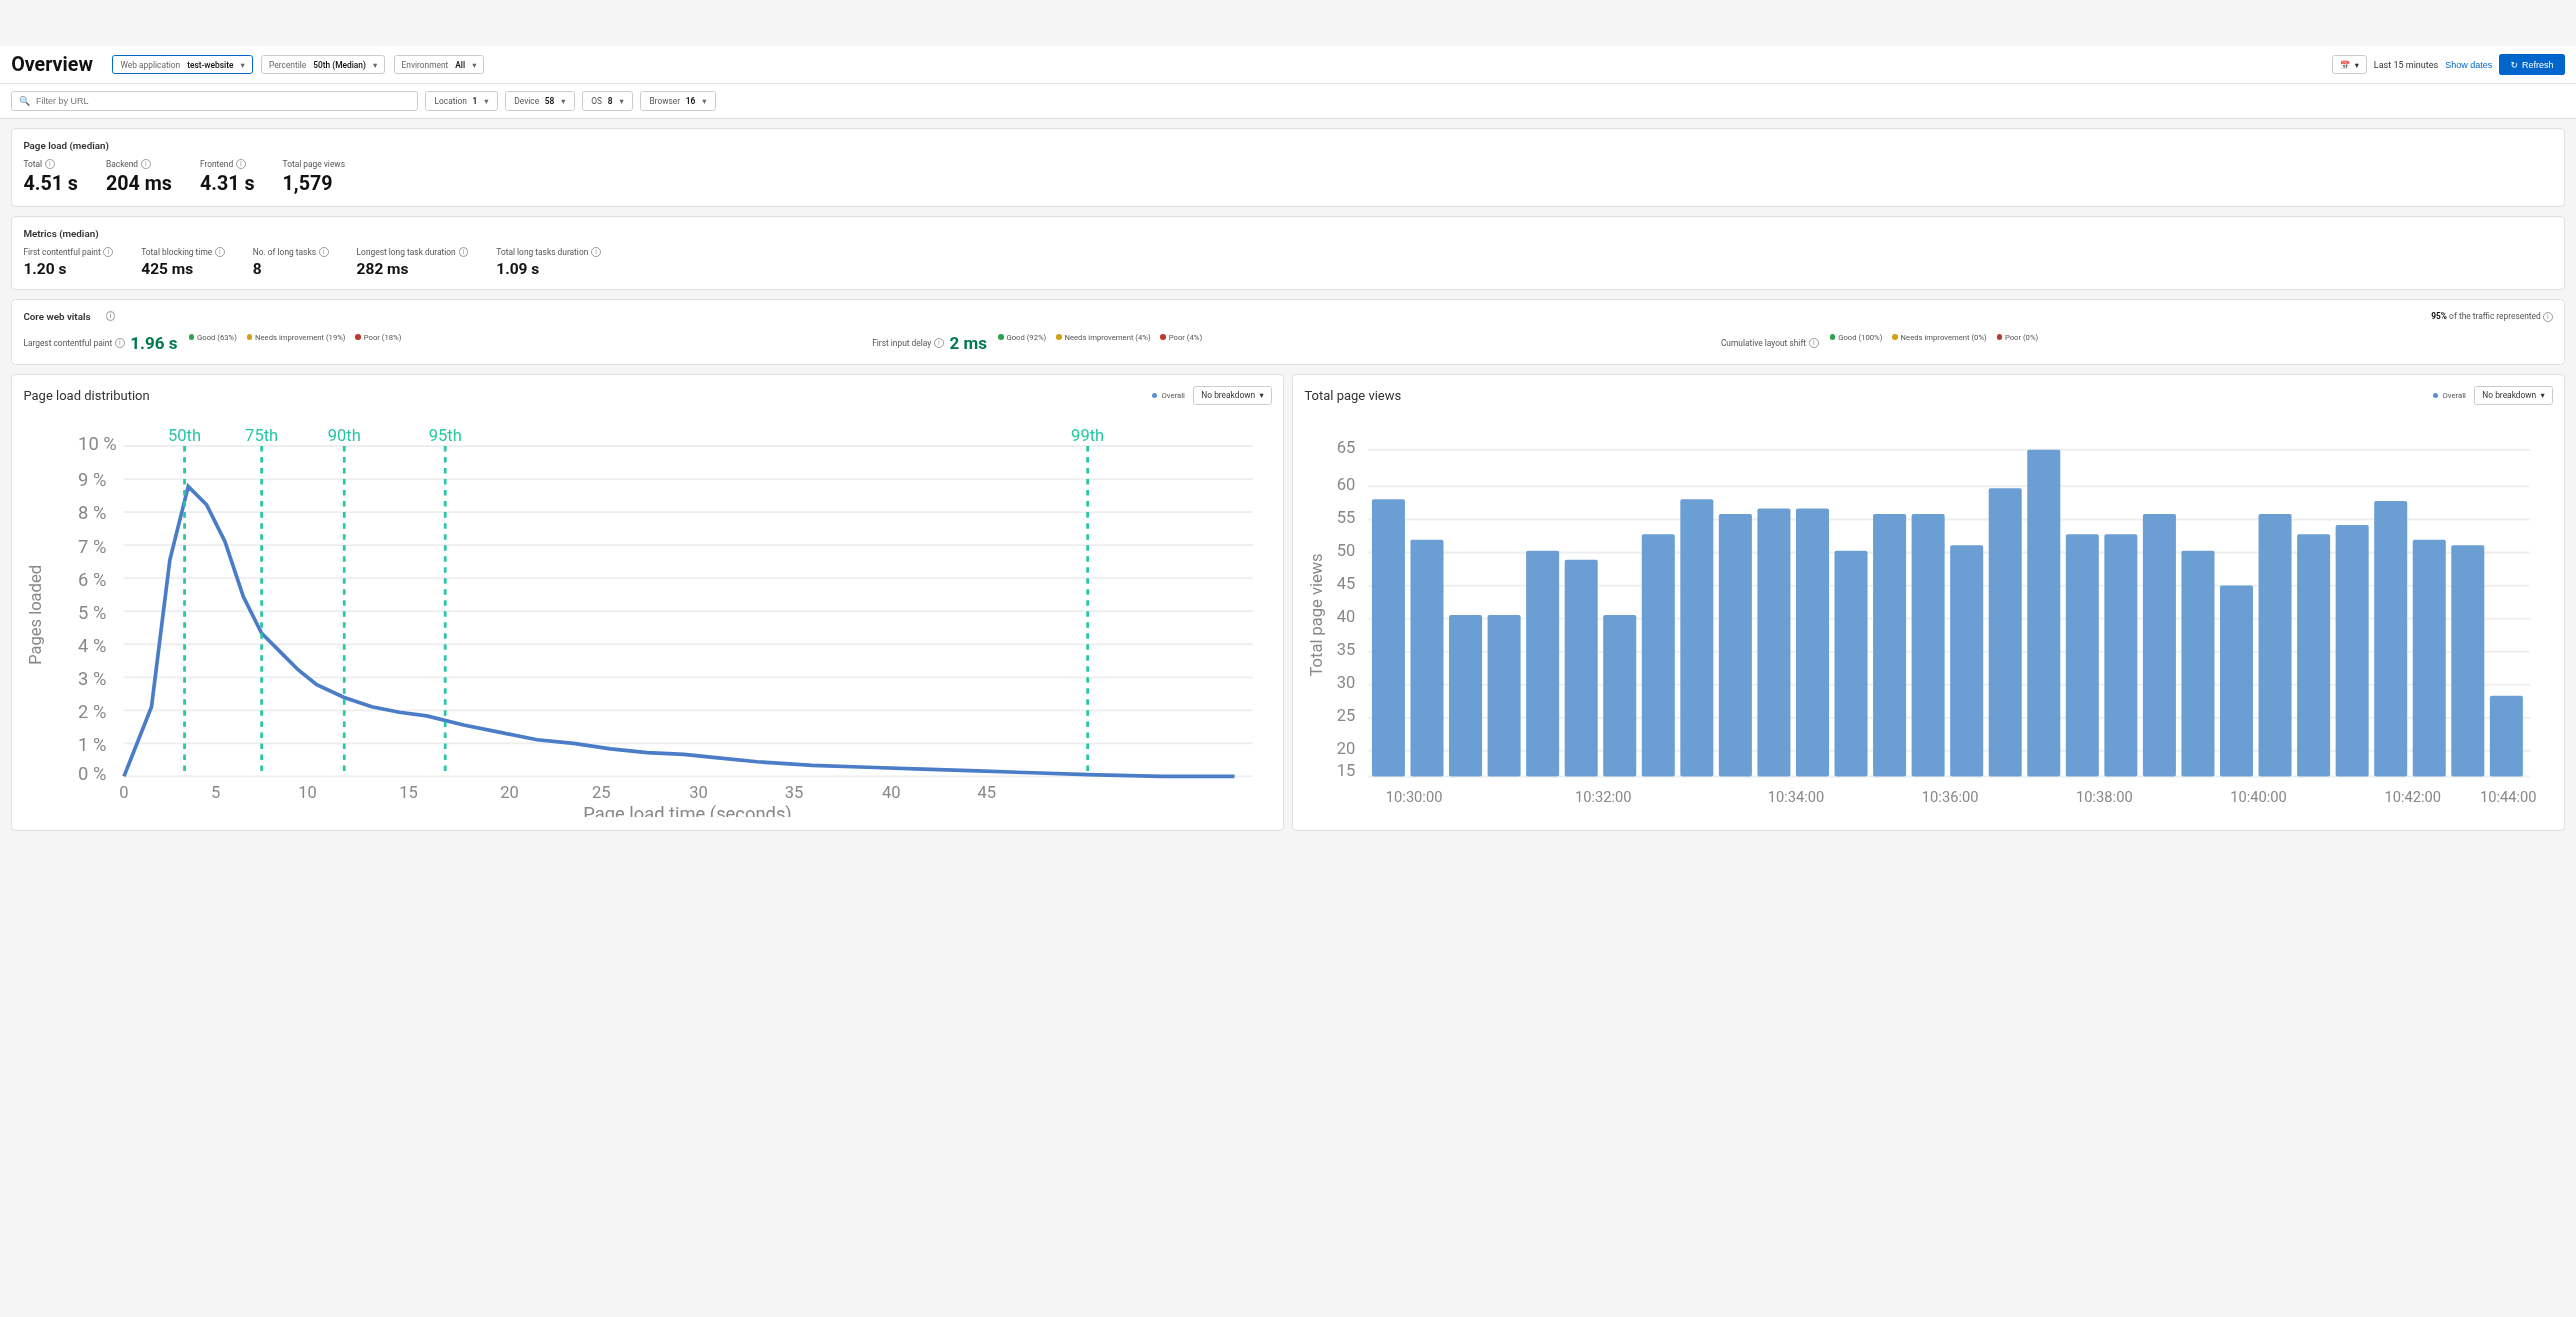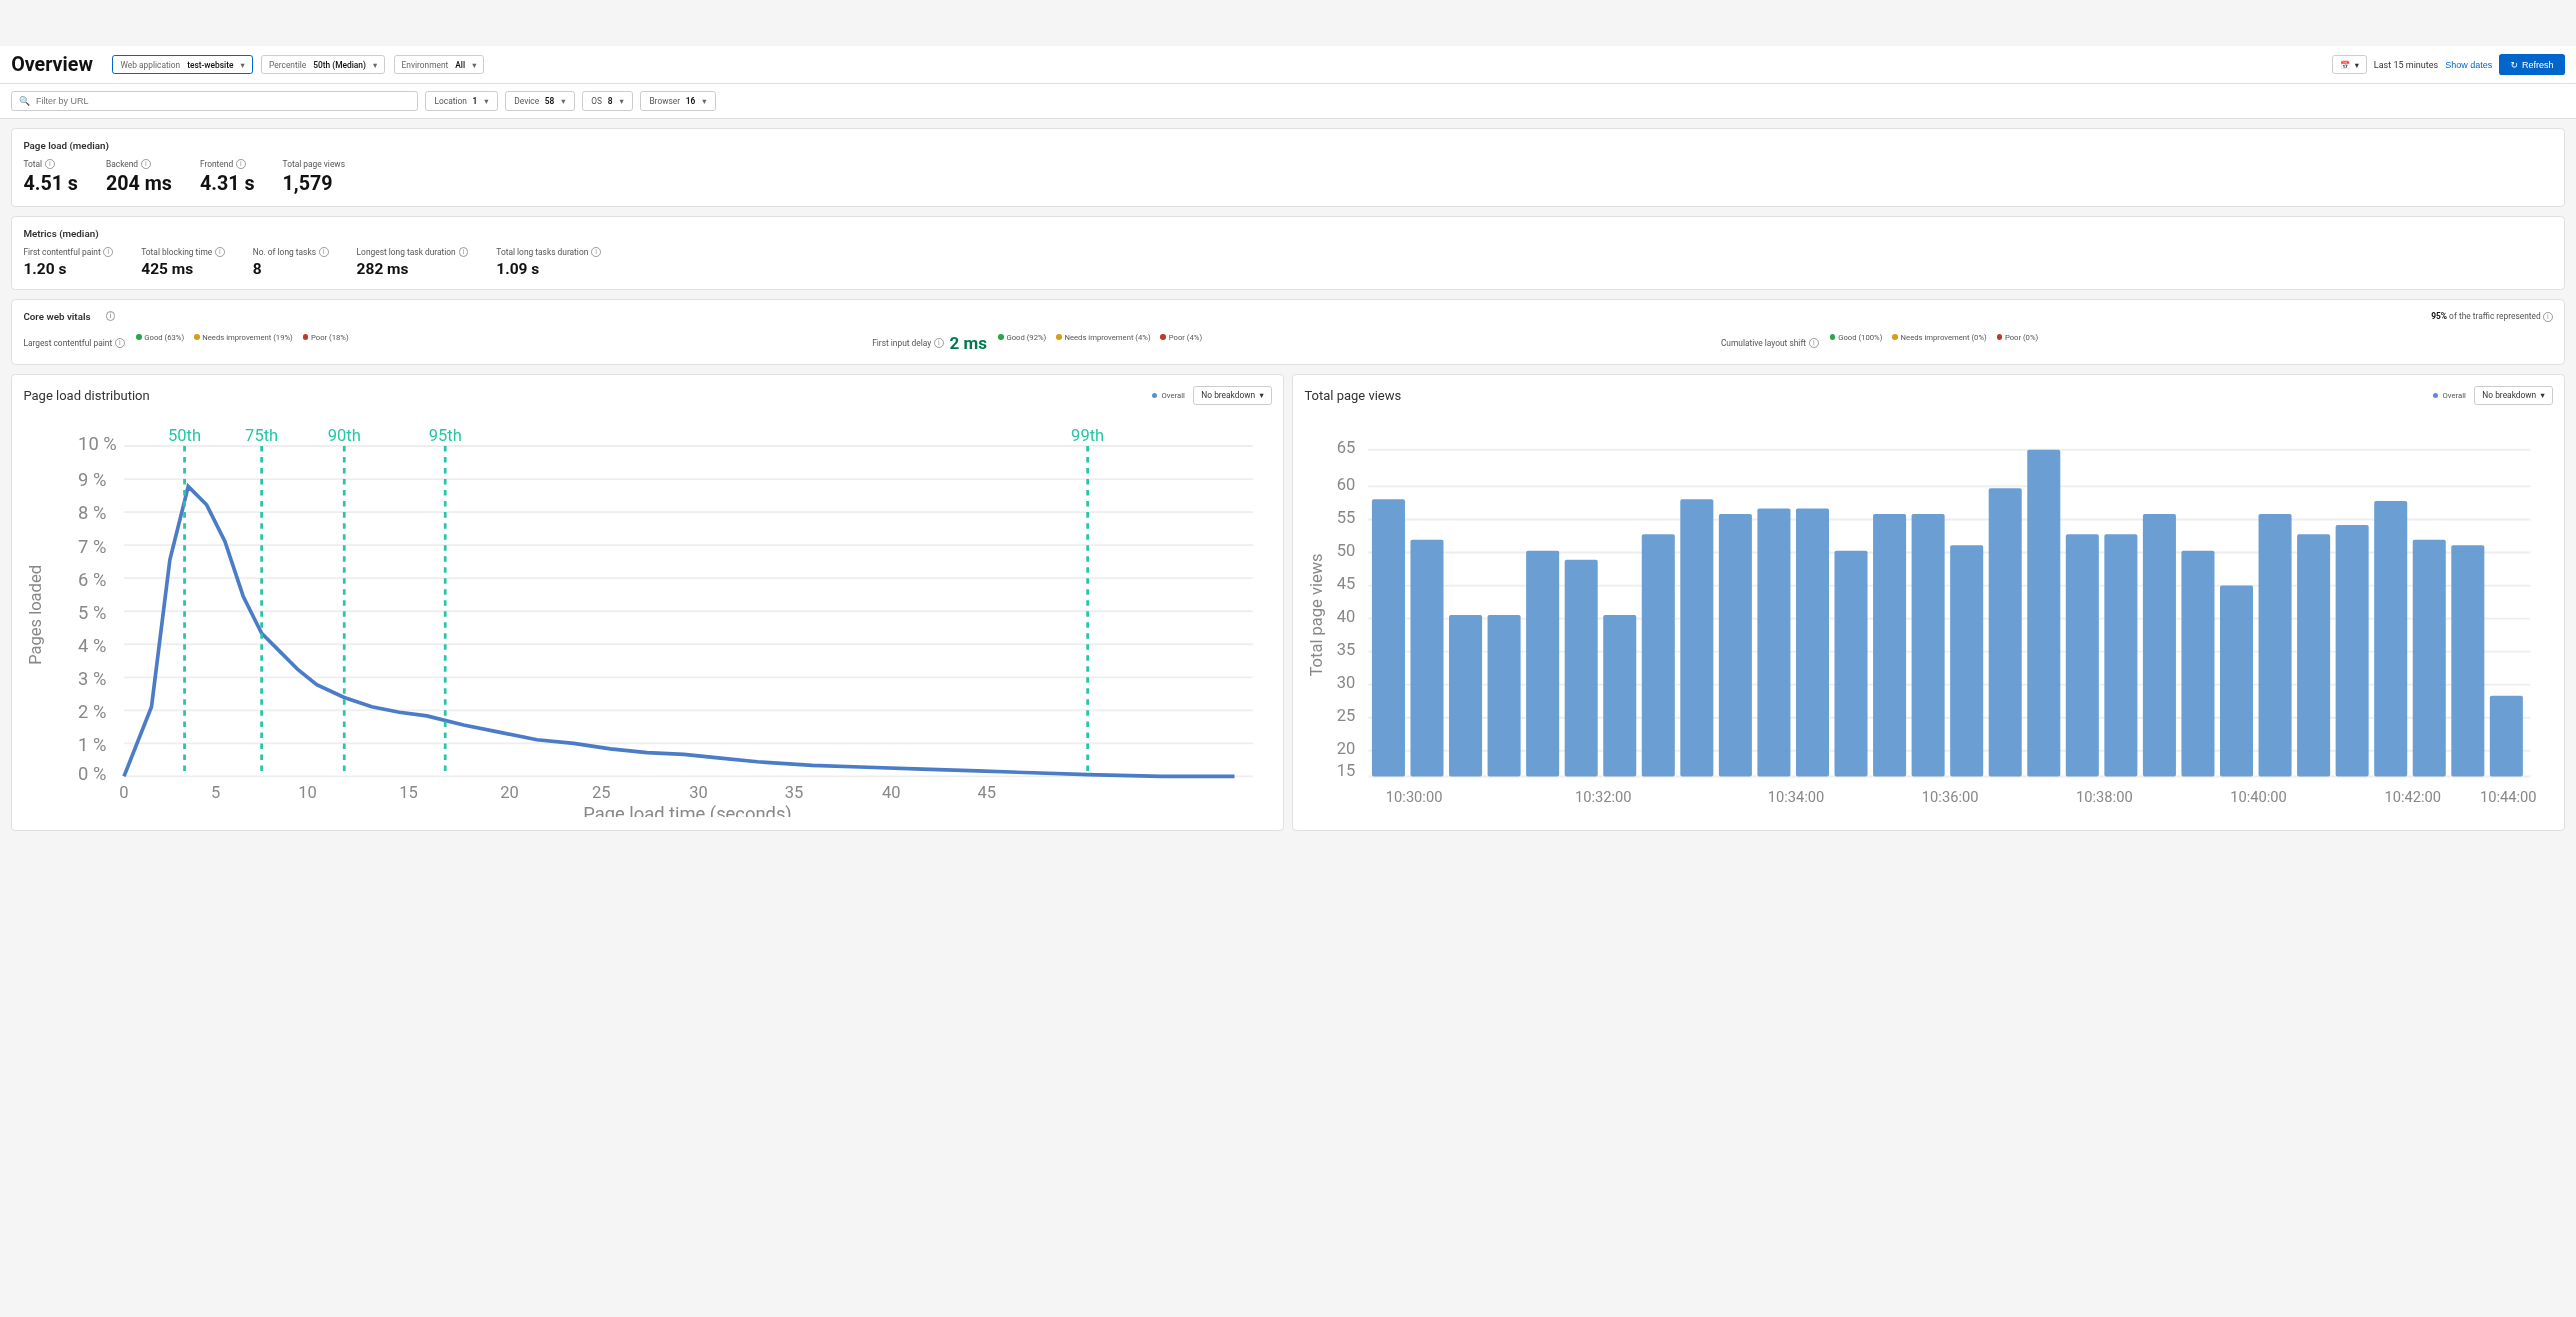--- a/index.html
+++ b/index.html
@@ -233,20 +233,21 @@
         <span class="info-icon">i</span>
       </div>
     </div>
     <div class="cwv-grid">
 
       <div class="cwv-item">
         <div class="cwv-item-label">
           <span>Largest contentful paint</span>
           <span class="info-icon">i</span>
         </div>
+        <div class="cwv-value">1.96 s</div>
         <div class="progress-bar-wrap">
           <div class="pb-good" style="width:63%"></div>
           <div class="pb-needs" style="width:19%"></div>
           <div class="pb-poor" style="width:18%"></div>
         </div>
         <div class="cwv-legend">
           <span><span class="legend-dot dot-good"></span>Good (63%)</span>
           <span><span class="legend-dot dot-needs"></span>Needs improvement (19%)</span>
           <span><span class="legend-dot dot-poor"></span>Poor (18%)</span>
         </div>

